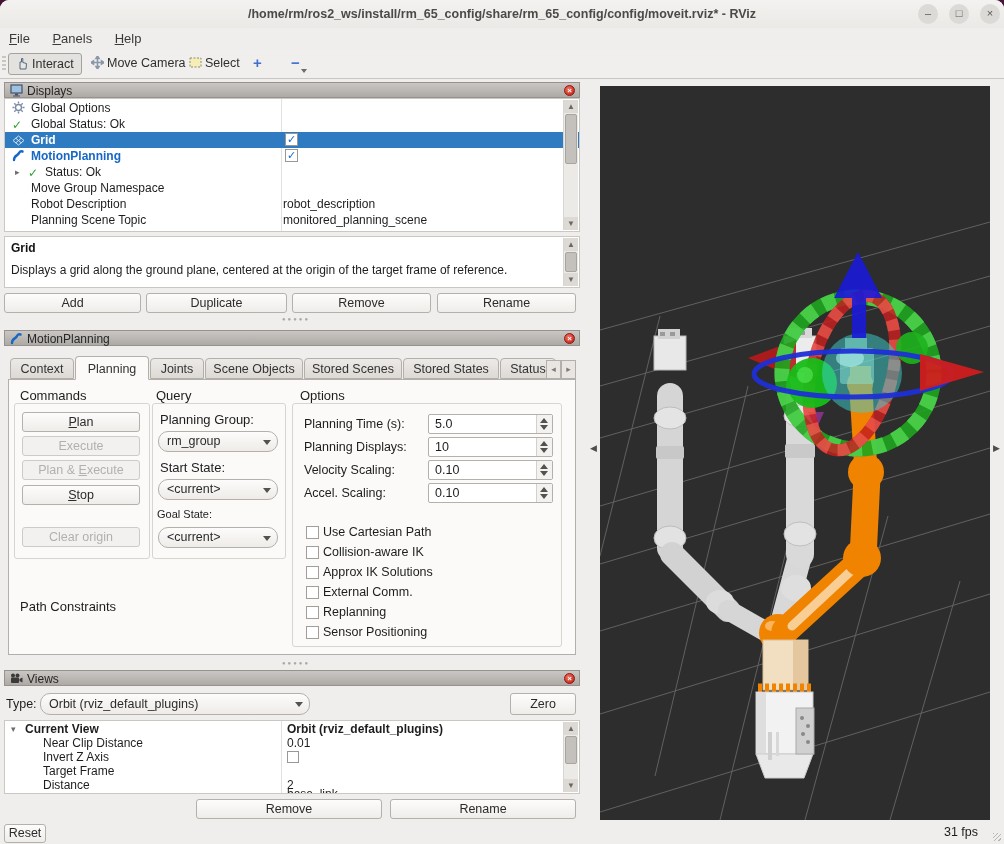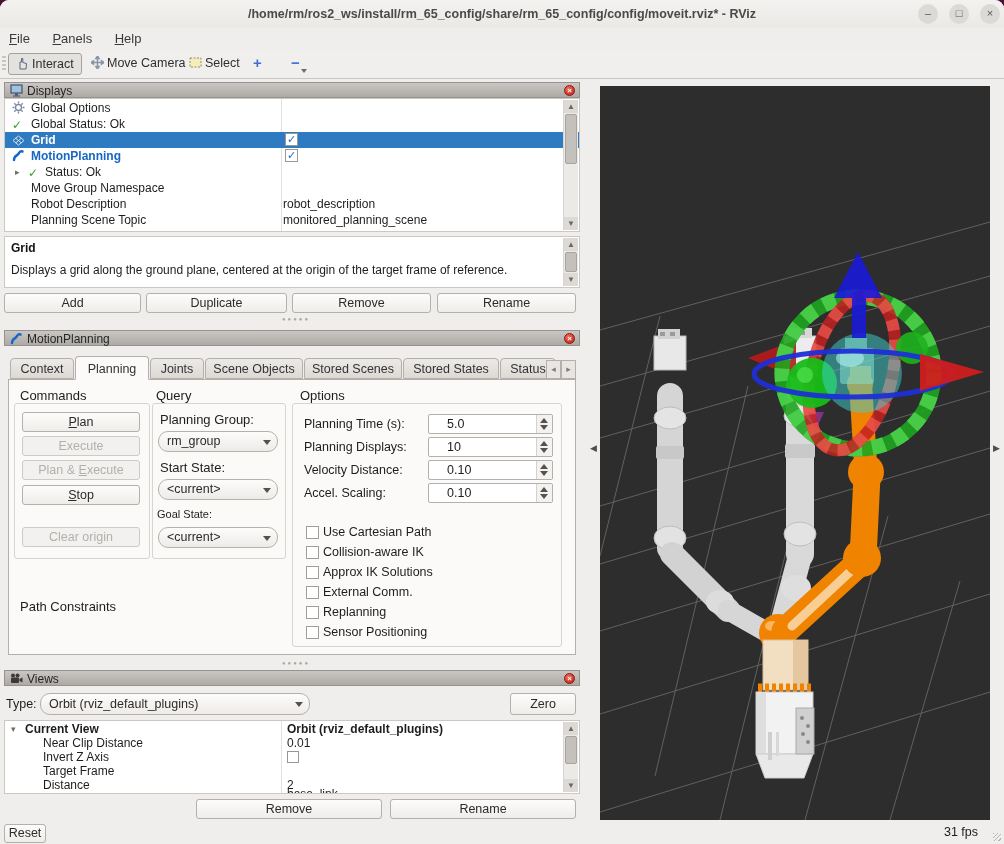--- a/index.html
+++ b/index.html
@@ -38,21 +38,21 @@
   .greencheck{color:#2b9f2b;font-weight:bold;font-size:12px;}
   
   .vscroll{position:absolute;right:1px;top:1px;bottom:1px;width:14px;background:#eceae7;border-left:1px solid #d8d5d1;}
   .varrow{position:absolute;left:0;right:0;height:13px;background:#dddad6;color:#6b6864;font-size:8px;text-align:center;line-height:13px;}
   .vthumb{position:absolute;left:1px;right:1px;background:#c4c1bc;border:1px solid #a8a49f;border-radius:2px;}
   
   .btn{position:absolute;background:linear-gradient(#fdfcfb,#efedea);border:1px solid #b4b0ab;border-radius:3px;font-size:12.5px;color:#2b2b2b;text-align:center;box-sizing:border-box;}
   .btn.disabled{color:#b3b0ac;border-color:#cecbc6;background:#f3f1ef;}
   .dd{position:absolute;background:linear-gradient(#fdfcfb,#eeebe8);border:1px solid #b4b0ab;border-radius:10px;font-size:12.5px;color:#2b2b2b;box-sizing:border-box;padding-left:8px;}
   .dd .arr{position:absolute;right:6px;top:50%;margin-top:-2px;width:0;height:0;border-left:4px solid transparent;border-right:4px solid transparent;border-top:5px solid #55524e;}
-  .spin{position:absolute;background:#fff;border:1px solid #b4b0ab;border-radius:2px;font-size:12.5px;color:#1d1d1d;box-sizing:border-box;padding-left:18px;}
+  .spin{position:absolute;background:#fff;border:1px solid #b4b0ab;border-radius:2px;font-size:12.5px;color:#1d1d1d;box-sizing:border-box;padding-left:6px;}
   .spin .sbtns{position:absolute;right:0;top:0;bottom:0;width:15px;border-left:1px solid #d4d1cd;background:#f4f2f0;}
   .spin .up{position:absolute;left:3px;top:3px;width:0;height:0;border-left:4px solid transparent;border-right:4px solid transparent;border-bottom:5px solid #55524e;}
   .spin .dn{position:absolute;left:3px;bottom:3px;width:0;height:0;border-left:4px solid transparent;border-right:4px solid transparent;border-top:5px solid #55524e;}
   .grouplbl{position:absolute;font-size:13px;color:#1d1d1d;}
   .groupbox{position:absolute;border:1px solid #d8d5d1;border-radius:3px;}
   .fieldlbl{position:absolute;font-size:12.5px;color:#1d1d1d;}
   .cbrow .cb{position:absolute;width:13px;height:13px;background:#fff;border:1px solid #a19d98;box-sizing:border-box;}
   .cbrow .cblbl{position:absolute;left:17px;top:-1px;font-size:12.5px;color:#1d1d1d;white-space:nowrap;}
   
   #tabbar{position:absolute;left:8px;top:356px;width:568px;height:24px;overflow:hidden;}
@@ -258,21 +258,21 @@
   <div class="fieldlbl" style="left:304px;top:417px;z-index:6;">Planning Time (s):</div>
   <div class="spin" style="left:428px;top:414px;width:125px;height:20px;line-height:18px;z-index:6;"><span>5.0</span><span class="sbtns">
         <span class="up"></span>
         <span class="dn"></span>
       </span></div>
   <div class="fieldlbl" style="left:304px;top:440px;z-index:6;">Planning Displays:</div>
   <div class="spin" style="left:428px;top:437px;width:125px;height:20px;line-height:18px;z-index:6;"><span>10</span><span class="sbtns">
         <span class="up"></span>
         <span class="dn"></span>
       </span></div>
-  <div class="fieldlbl" style="left:304px;top:463px;z-index:6;">Velocity Distance:</div>
+  <div class="fieldlbl" style="left:304px;top:463px;z-index:6;">Velocity Scaling:</div>
   <div class="spin" style="left:428px;top:460px;width:125px;height:20px;line-height:18px;z-index:6;"><span>0.10</span><span class="sbtns">
         <span class="up"></span>
         <span class="dn"></span>
       </span></div>
   <div class="fieldlbl" style="left:304px;top:486px;z-index:6;">Accel. Scaling:</div>
   <div class="spin" style="left:428px;top:483px;width:125px;height:20px;line-height:18px;z-index:6;"><span>0.10</span><span class="sbtns">
         <span class="up"></span>
         <span class="dn"></span>
       </span></div>
 

